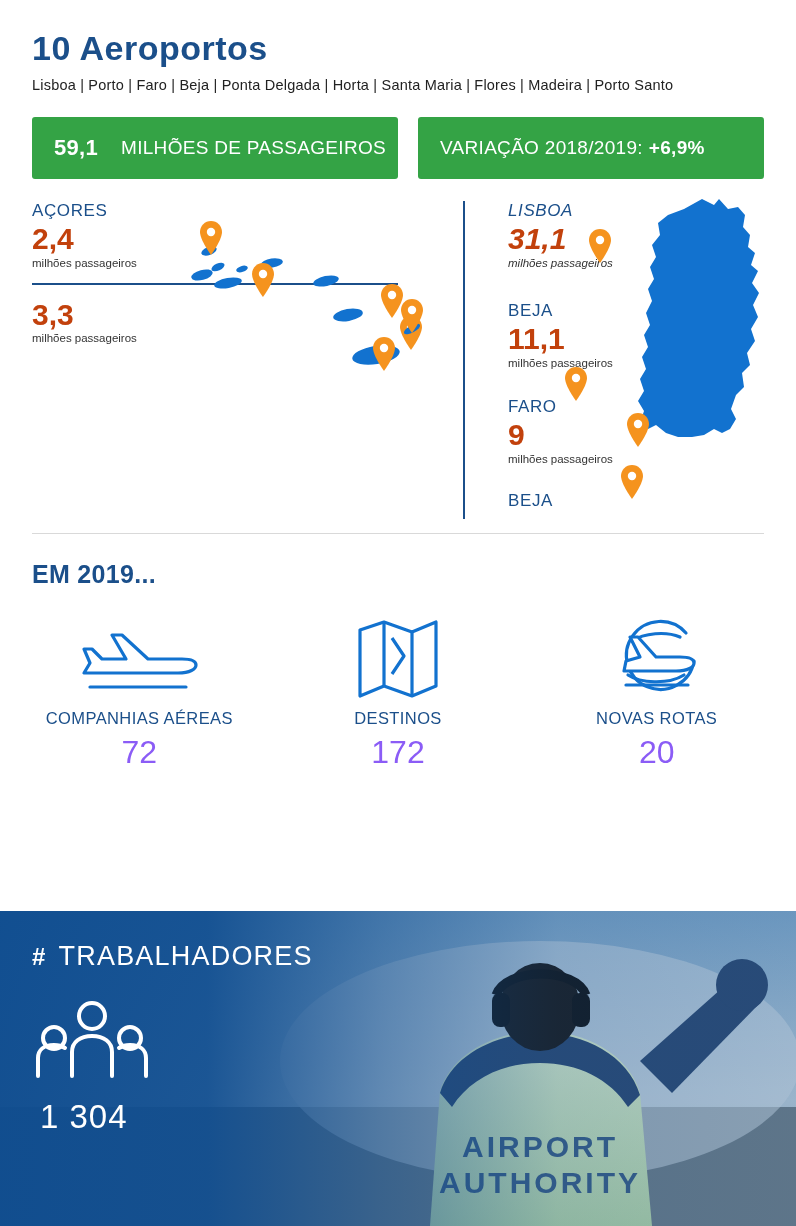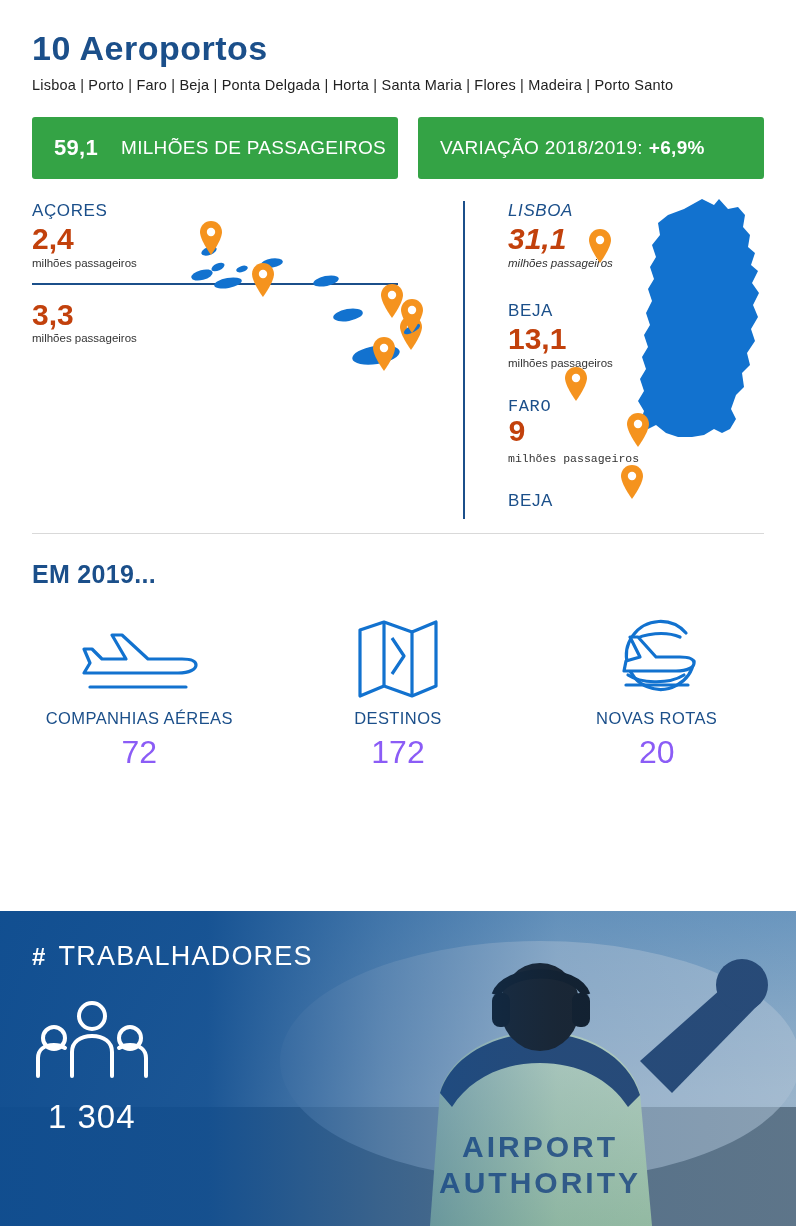--- a/index.html
+++ b/index.html
@@ -212,21 +212,21 @@
     align-items: center;
     gap: 12px;
     font-weight: normal;
   }
   .hash-icon {
     font-size: 24px;
     font-weight: bold;
   }
   .workers-value {
     font-size: 33px;
-    margin: 14px 0 0 16px;
+    margin: 14px 0 0 8px;
     letter-spacing: 1px;
   }
   .people-icon-wrap {
     margin-top: 28px;
   }
 </style>
 </head>
 <body>
 
 <div class="page">
@@ -316,25 +316,25 @@
       <div class="right-col">
 
         <div class="region" style="position:absolute; left:0; top:0;font-style:italic;">
           <p class="region-name">LISBOA</p>
           <p class="region-value">31,1</p>
           <p class="region-unit">milhões passageiros</p>
         </div>
 
         <div class="region" style="position:absolute; left:0; top:100px;">
           <p class="region-name">BEJA</p>
-          <p class="region-value">13,1</p>
+          <p class="region-value">11,1</p>
           <p class="region-unit">milhões passageiros</p>
         </div>
 
-        <div class="region" style="position:absolute; left:0; top:196px;font-family:Liberation Mono, monospace;">
+        <div class="region" style="position:absolute; left:0; top:196px;">
           <p class="region-name">FARO</p>
           <p class="region-value">9</p>
           <p class="region-unit">milhões passageiros</p>
         </div>
 
         <div class="region" style="position:absolute; left:0; top:290px;text-align:right;">
           <p class="region-name">BEJA</p>
         </div>
 
         <svg class="portugal-svg" style="left:110px; top:-4px;" width="190" height="310" viewBox="0 0 190 310">

